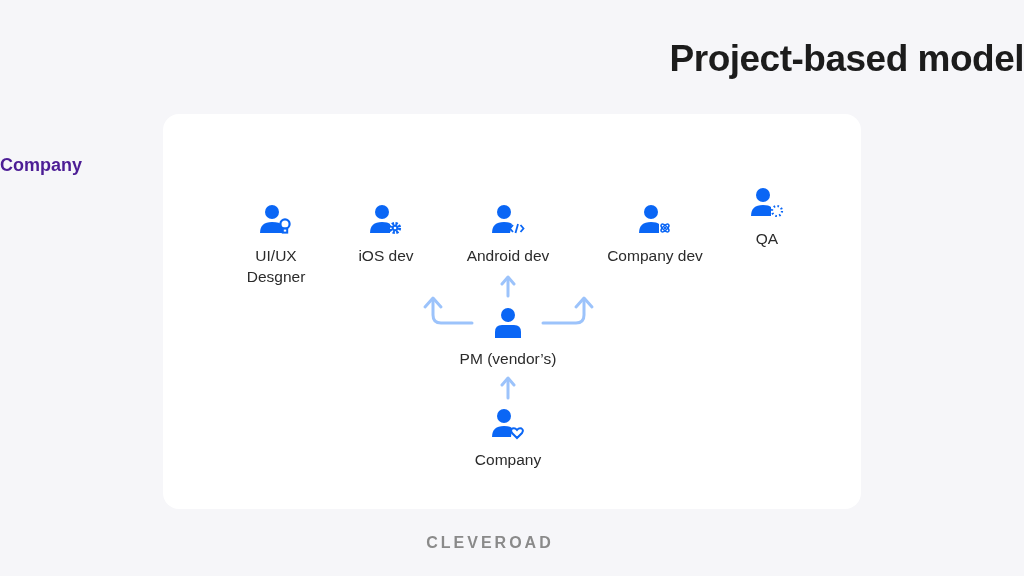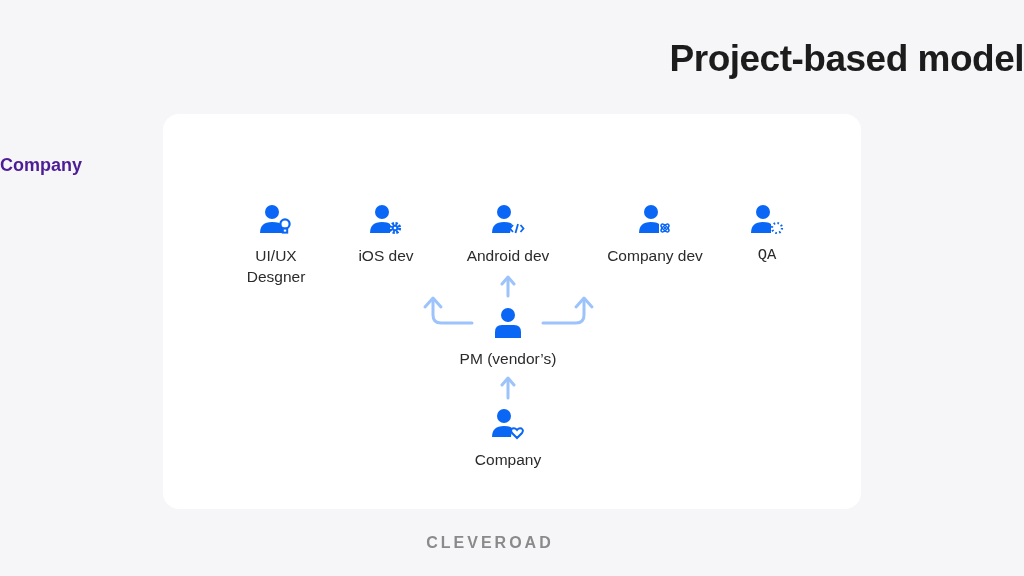--- a/index.html
+++ b/index.html
@@ -85,21 +85,21 @@
   <svg width="40" height="34" viewBox="0 0 40 34">
     <circle cx="16" cy="9" r="7" fill="#0a66f5"></circle>
     <path d="M4 30 Q4 19 16 19 Q22 19 24 21 L24 30 Z" fill="#0a66f5"></path>
     <ellipse cx="30" cy="25" rx="5" ry="2.2" fill="none" stroke="#0a66f5" stroke-width="1.6" transform="rotate(45 30 25)"></ellipse>
     <ellipse cx="30" cy="25" rx="5" ry="2.2" fill="none" stroke="#0a66f5" stroke-width="1.6" transform="rotate(-45 30 25)"></ellipse>
     <circle cx="30" cy="25" r="1.2" fill="#0a66f5"></circle>
   </svg>
   <div class="label">Company dev</div>
 </div>
 
-<div class="node" style="left:697px; top:203px;font-family:Liberation Mono, monospace;">
+<div class="node" style="left:697px; top:186px;">
   <svg width="40" height="34" viewBox="0 0 40 34">
     <circle cx="16" cy="9" r="7" fill="#0a66f5"></circle>
     <path d="M4 30 Q4 19 16 19 Q22 19 24 21 L24 30 Z" fill="#0a66f5"></path>
     <circle cx="30" cy="25" r="5" fill="none" stroke="#0a66f5" stroke-width="2.2" stroke-dasharray="1.6 2.3"></circle>
   </svg>
   <div class="label">QA</div>
 </div>
 
 <svg class="arrows" width="1024" height="576" viewBox="0 0 1024 576">
   <g fill="none" stroke="#9cc3fb" stroke-width="3" stroke-linecap="round" stroke-linejoin="round">

